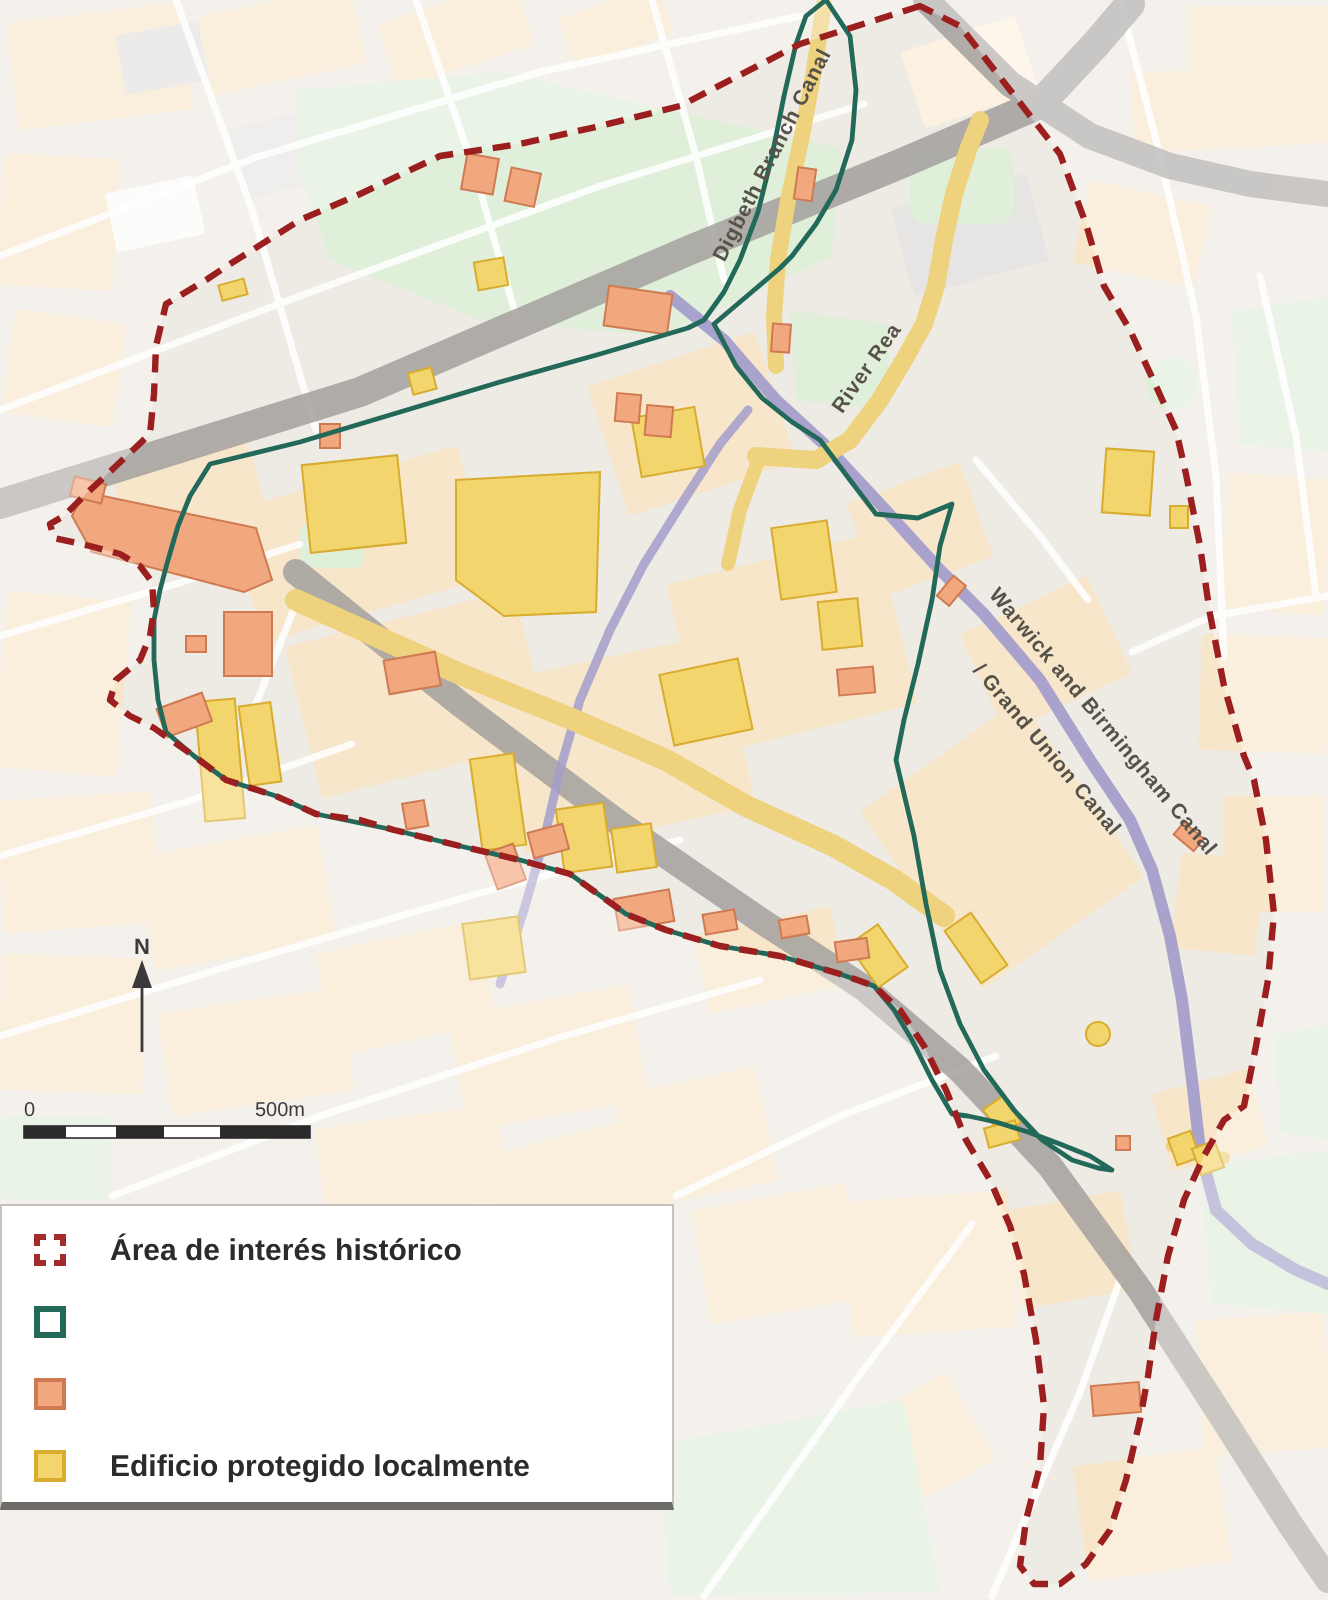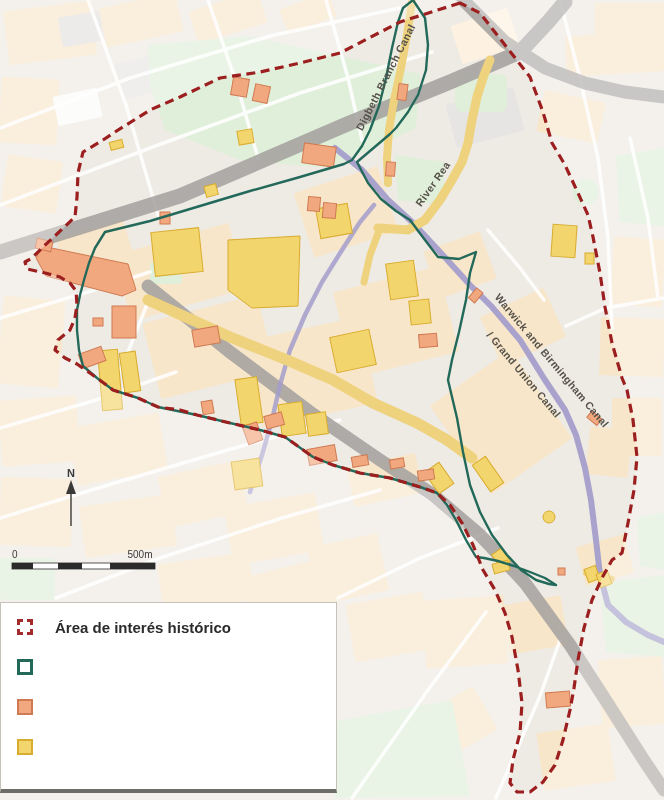--- a/index.html
+++ b/index.html
@@ -1,21 +1,21 @@
 <!DOCTYPE html>
 <html><head>
 <meta charset="utf-8">
 <style>
   html,body{margin:0;padding:0;background:#fff;}
   .stage{position:relative;width:664px;height:800px;overflow:hidden;
          font-family:"Liberation Sans",sans-serif;background:#efe9e2;}
   .stage svg{position:absolute;left:0;top:0;}
   svg text{font-family:"Liberation Sans",sans-serif;}
   .canal-label{font-size:10.5px;font-weight:600;fill:#56524a;letter-spacing:.4px;}
-  .legend{position:absolute;left:0;top:602px;width:337px;height:191px;
+  .legend{position:absolute;left:0;top:602px;width:337px;height:153px;
           background:#ffffff;border:1px solid #c6c1b9;border-bottom:4px solid #6e6c67;
           box-sizing:border-box;display:flex;flex-direction:column;
           padding:4px 0 0 16px;gap:0;}
   .legend-row{display:flex;align-items:center;height:40px;gap:22px;}
   .sw{width:16px;height:16px;box-sizing:border-box;flex:none;}
   .sw-historic{border:3px dashed #a32b2b;background:#fff;}
   .sw-conservation{border:3px solid #23695a;background:#fff;}
   .sw-national{background:#f2a87e;border:2px solid #cf7a52;}
   .sw-local{background:#f3d56d;border:2px solid #d8ac2e;}
   .legend-label{font-size:15px;font-weight:700;color:#2b2b2b;white-space:nowrap;}
@@ -221,15 +221,16 @@
     <span class="legend-label">Área de interés histórico</span>
   </div>
   <div class="legend-row">
     <span class="sw sw-conservation"></span>
   </div>
   <div class="legend-row">
     <span class="sw sw-national"></span>
   </div>
   <div class="legend-row">
     <span class="sw sw-local"></span>
+    <span class="legend-label">Edificio protegido localmente</span>
   </div>
 </div>
 </div>
 
 </body></html>

